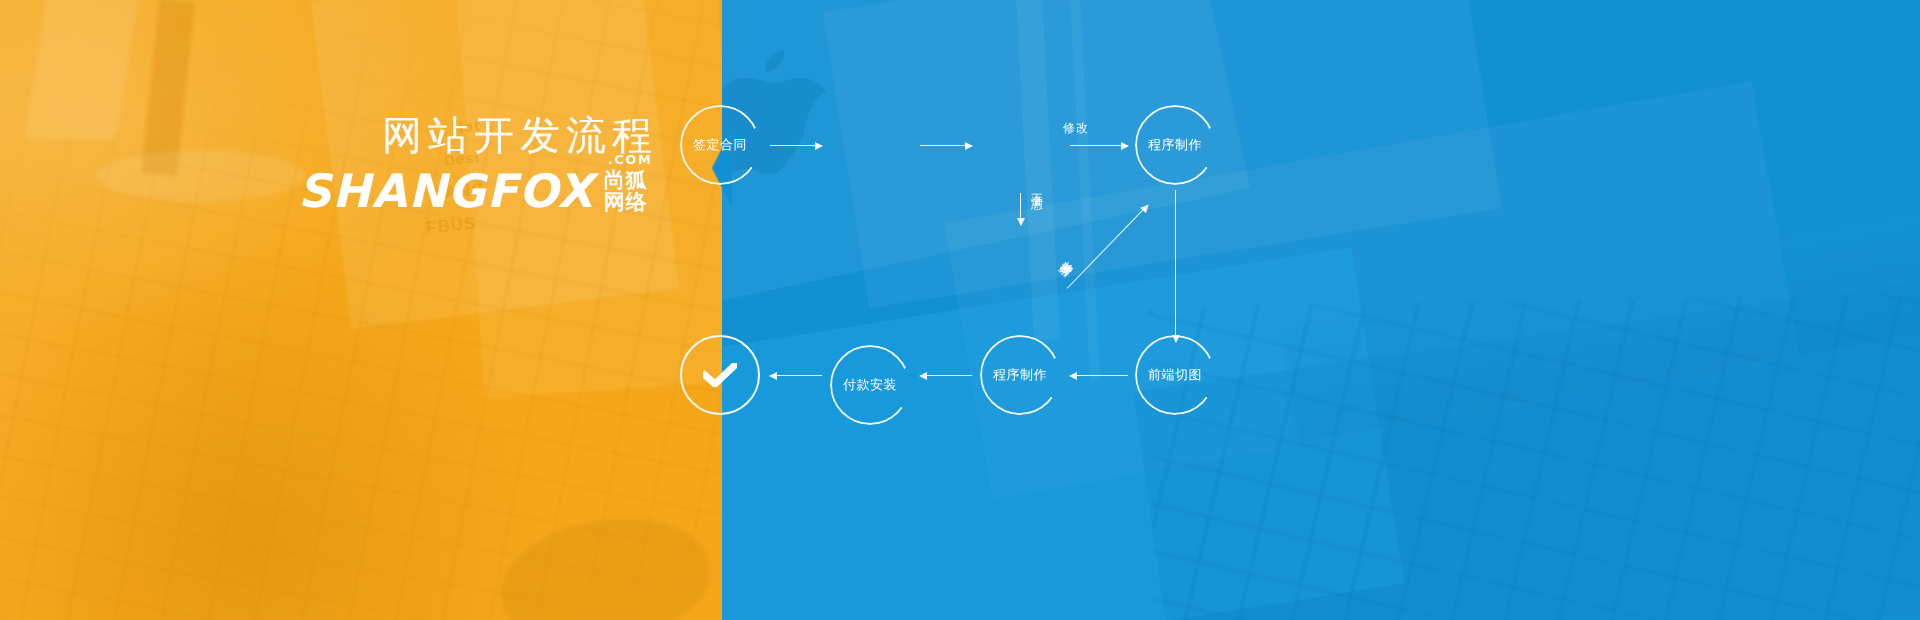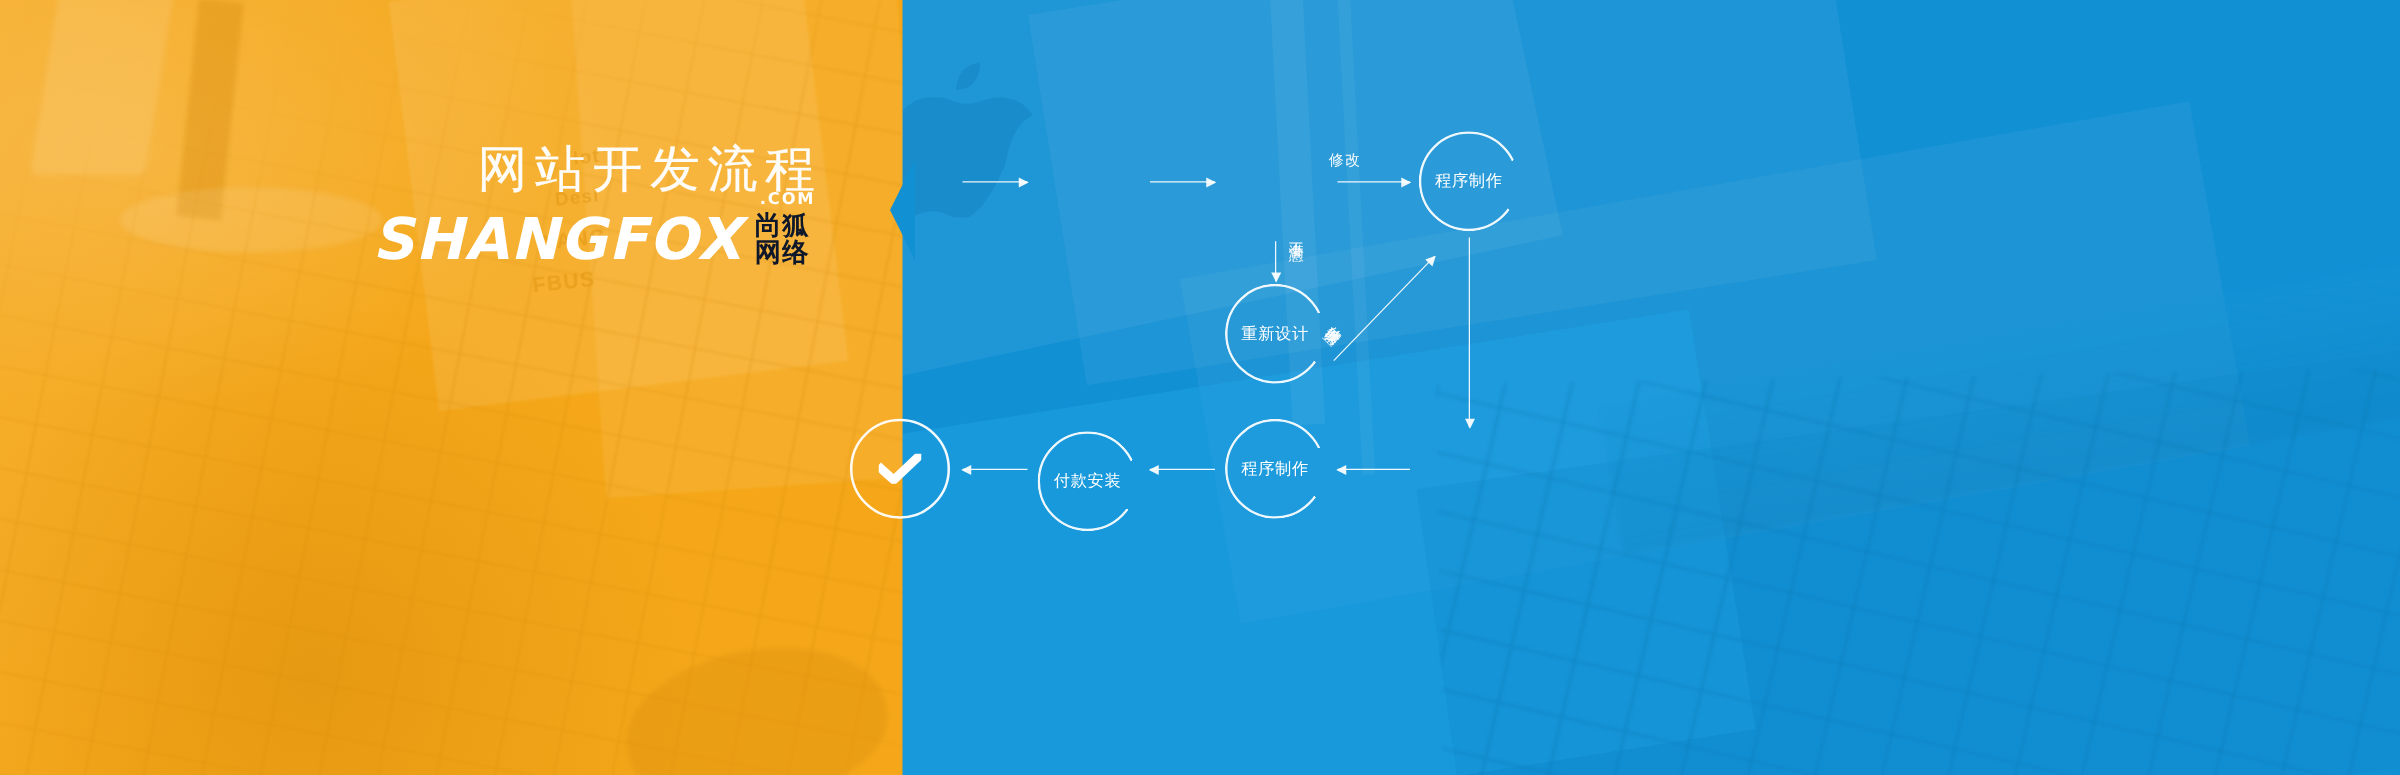--- a/index.html
+++ b/index.html
@@ -185,21 +185,21 @@
     top:-17px; left:4px;
     font-size:13px;
     font-weight:bold;
     letter-spacing:1.5px;
     color:#ffffff;
     font-family:"DejaVu Sans","Liberation Sans",sans-serif;
   }
   .logo-cn1,.logo-cn2{
     font-size:21px;
     font-weight:bold;
-    color:#0f172a;
+    color:#ffffff;
     letter-spacing:1px;
     line-height:1.08;
     font-family:"DejaVu Sans","Liberation Sans",sans-serif;
   }
 
   
   .flow{
     position:absolute; left:722px; top:0;
     width:1198px; height:620px;
     z-index:6;
@@ -335,30 +335,34 @@
       <div class="logo-right">
         <div class="logo-com">.COM</div>
         <div class="logo-cn1">尚狐</div>
         <div class="logo-cn2">网络</div>
       </div>
     </div>
   </div>
 
   <div class="flow">
 
+    <div class="node" style="left:-42px;top:105px;">
+      <span class="ring"></span>
+      <span class="label">签定合同</span>
+    </div>
     <div class="node" style="left:413px;top:105px;">
       <span class="ring"></span>
       <span class="label">程序制作</span>
     </div>
 
-    <div class="node" style="left:258px;top:227px;">
-      <span class="ring"></span>
-      <span class="label">重新设计</span>
-    </div>
-
+
+    <div class="node" style="left:413px;top:335px;">
+      <span class="ring"></span>
+      <span class="label">前端切图</span>
+    </div>
     <div class="node" style="left:258px;top:335px;">
       <span class="ring"></span>
       <span class="label">程序制作</span>
     </div>
     <div class="node" style="left:108px;top:345px;">
       <span class="ring"></span>
       <span class="label">付款安装</span>
     </div>
     <div class="node" style="left:-42px;top:335px;">
       <span class="ring-full"></span>

